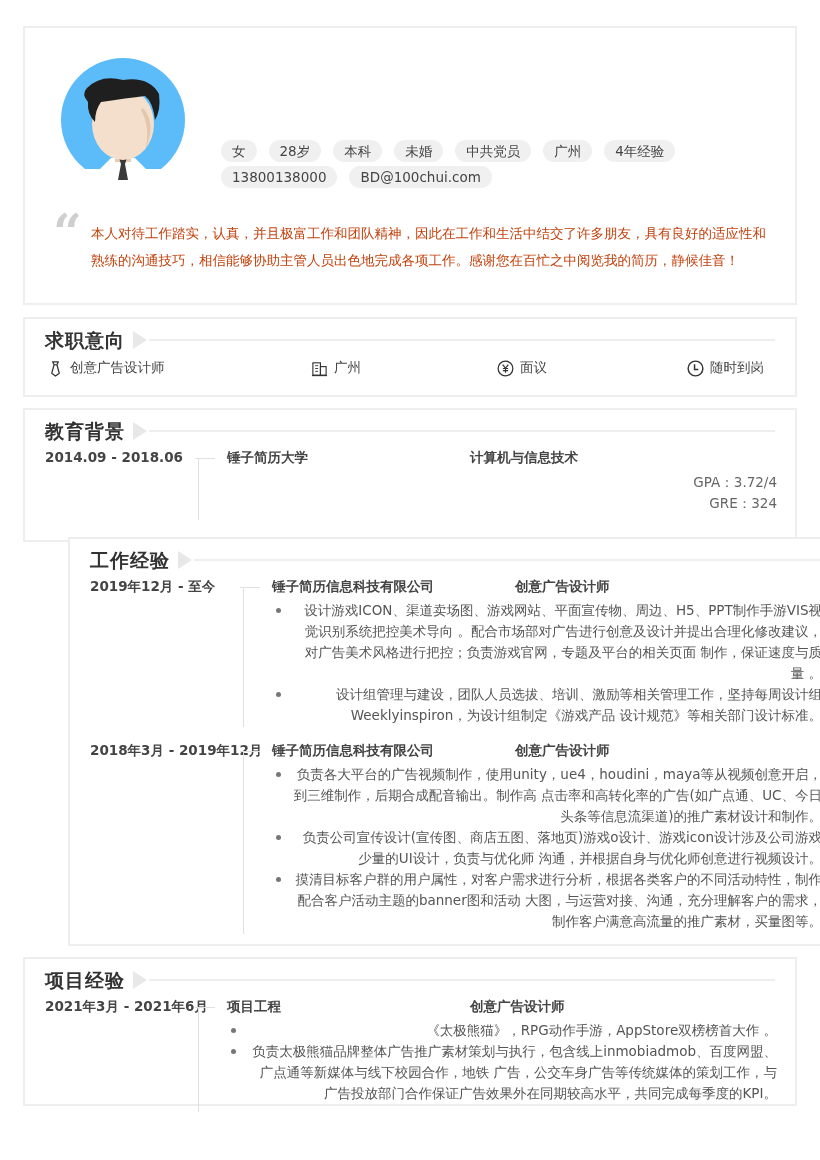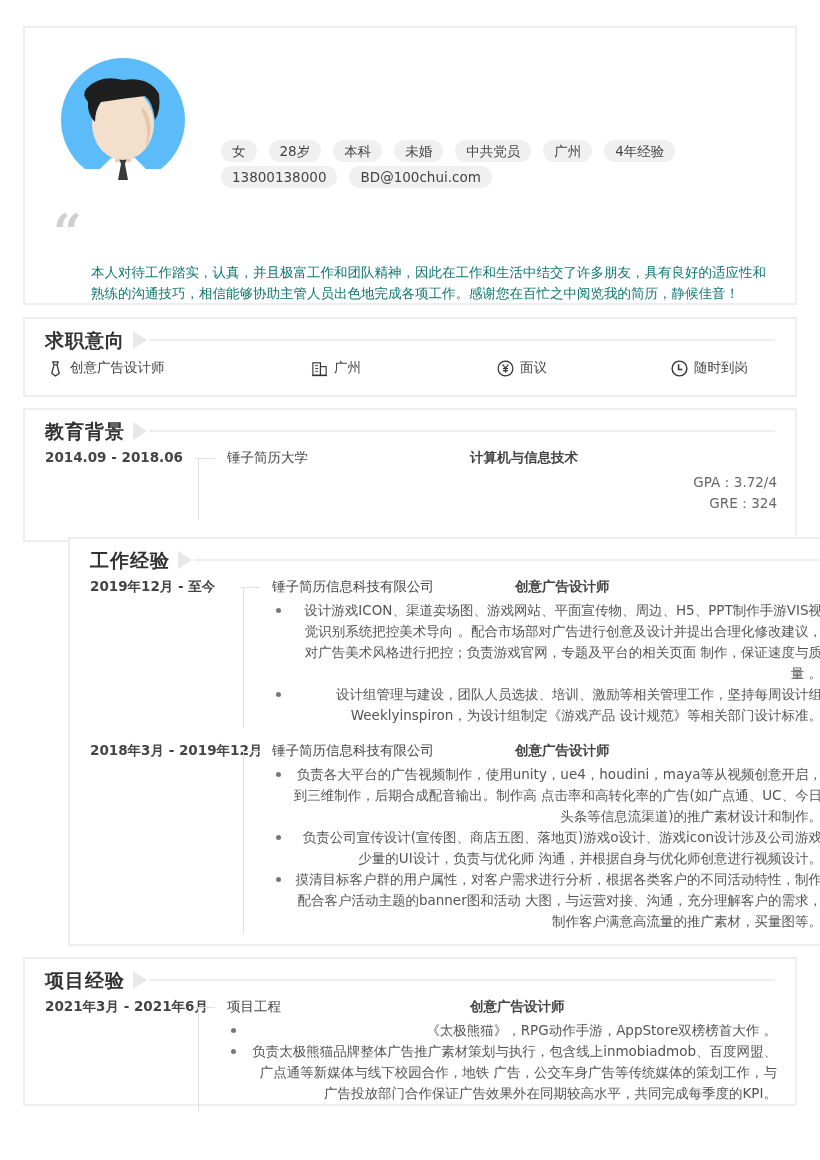--- a/index.html
+++ b/index.html
@@ -8,21 +8,21 @@
 
   .card { position: absolute; left: 23px; width: 774px; background: #fff; border: 2px solid #eeeeee; }
 
   
   #card-header { top: 26px; height: 279px; }
   .avatar { position: absolute; left: 36px; top: 30px; width: 124px; height: 124px; }
   .tags { position: absolute; left: 196px; top: 112px; width: 560px; }
   .tag-row { display: flex; gap: 12px; margin-bottom: 4px; }
   .tag { display: inline-block; height: 22px; line-height: 22px; padding: 0 11px; background: #f0f0f0; border-radius: 11px; font-size: 13.5px; color: #444; white-space: nowrap; }
   .quote-mark { position: absolute; left: 28px; top: 180px; font-family: "DejaVu Serif", serif; font-size: 50px; line-height: 50px; color: #cfcfcf; font-weight: bold; }
-  .intro { position: absolute; left: 66px; top: 192px; width: 680px; font-size: 13.5px; line-height: 21px; color: #0f766e; margin-top: 42px; }
+  .intro { position: absolute; left: 66px; top: 192px; width: 680px; font-size: 13.5px; line-height: 27px; color: #c2410c; }
 
   
   .sec-head { position: absolute; left: 20px; top: 6px; right: 20px; height: 30px; }
   .sec-title { position: absolute; left: 0; top: 0; font-size: 19px; font-weight: bold; color: #333; line-height: 30px; letter-spacing: 1px; }
   .sec-arrow { position: absolute; top: 6px; width: 0; height: 0; border-top: 9px solid transparent; border-bottom: 9px solid transparent; border-left: 14px solid #e8e8e8; }
   .sec-line { position: absolute; top: 14px; right: 0; height: 2px; background: #eeeeee; }
 
   
   #card-intent { top: 317px; height: 80px; }
   .intent-row { position: absolute; top: 40px; left: 22px; right: 28px; height: 22px; }
@@ -33,21 +33,21 @@
   #card-edu { top: 408px; height: 134px; }
   
   #card-work { top: 537px; height: 409px; margin-left: 45px; }
   
   #card-proj { top: 957px; height: 149px; padding-left: 12px; }
 
   .entry { position: absolute; left: 20px; right: 20px; text-align: right; }
   .entry-date { position: absolute; left: 0; top: 0; font-size: 13.5px; font-weight: bold; color: #444; white-space: nowrap; }
   .tl-h { position: absolute; left: 150px; top: 9px; width: 20px; height: 1px; background: #e0e0e0; }
   .tl-v { position: absolute; left: 153px; top: 9px; width: 1px; background: #e0e0e0; }
-  .entry-org { position: absolute; left: 182px; top: 0; font-size: 13.5px; font-weight: normal; color: #444; }
+  .entry-org { position: absolute; left: 182px; top: 0; font-size: 13.5px; font-weight: bold; color: #444; }
   .entry-role { position: absolute; left: 425px; top: 0; font-size: 13.5px; font-weight: bold; color: #444; font-family: Liberation Serif, serif; }
   .entry-body { position: absolute; left: 182px; top: 22px; width: 550px; font-size: 13.5px; line-height: 21px; color: #555; }
   .entry-body ul { list-style: none; }
   .entry-body li { position: relative; padding-left: 20px; }
   .entry-body li::before { content: ""; position: absolute; left: 4px; top: 8px; width: 5px; height: 5px; border-radius: 50%; background: #777; }
   .plain-line { font-size: 13.5px; line-height: 21px; color: #666; }
 </style>
 </head>
 <body>
 
@@ -119,21 +119,21 @@
         </svg>
       <span>广州</span>
     </div>
     <div class="intent-item" style="left:450px">
       <svg viewBox="0 0 18 18">
           <circle cx="9" cy="9" r="7.8" fill="none" stroke="#333" stroke-width="1.3"></circle>
           <path d="M6,4.8 L9,8.5 L12,4.8 M9,8.5 L9,13.5 M6.2,9 L11.8,9 M6.2,11.2 L11.8,11.2" fill="none" stroke="#333" stroke-width="1.3"></path>
         </svg>
       <span>面议</span>
     </div>
-    <div class="intent-item" style="left:624px">
+    <div class="intent-item" style="left:640px">
       <svg viewBox="0 0 18 18">
           <circle cx="9" cy="9" r="7.8" fill="none" stroke="#333" stroke-width="1.5"></circle>
           <path d="M8,4.5 L8,10 L12,10" fill="none" stroke="#333" stroke-width="1.6"></path>
         </svg>
       <span>随时到岗</span>
     </div>
   </div>
 </div>
 
 <div class="card" id="card-edu">

